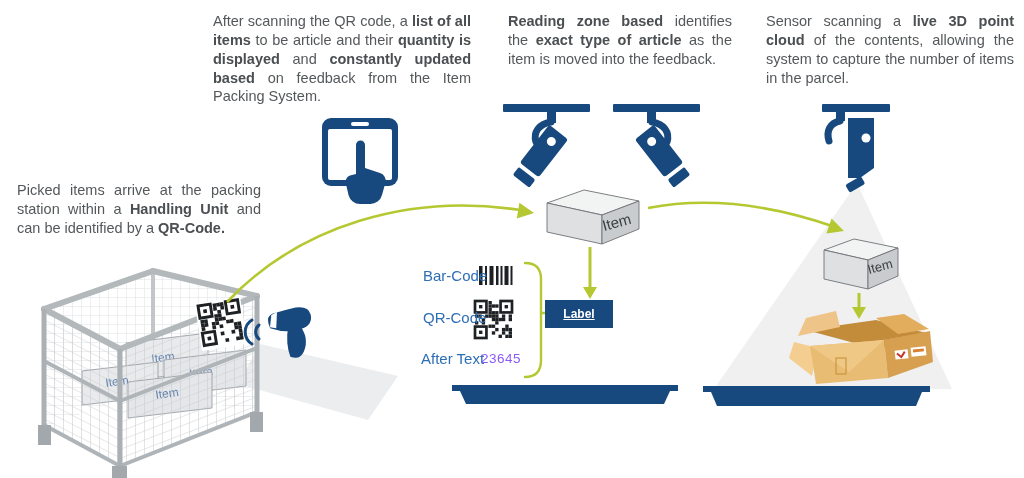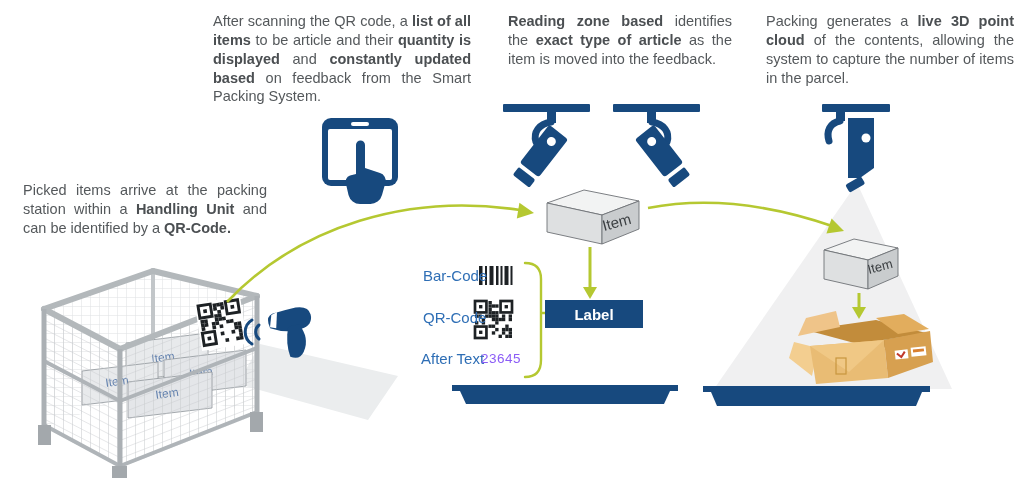--- a/index.html
+++ b/index.html
@@ -6,22 +6,22 @@
     --navy:#17497E; --blue:#2E6EB5; --green:#B5C831; --gray:#54585B;
   }
   html,body{margin:0;padding:0;background:#fff;}
   body{font-family:"Liberation Sans","DejaVu Sans",sans-serif;}
   #canvas{position:relative;width:1024px;height:478px;background:#fff;overflow:hidden;}
   #scene{position:absolute;left:0;top:0;}
   .para{position:absolute;color:var(--gray);font-size:14.5px;line-height:1.3;text-align:justify;}
   .para b{color:#4B4F52;}
   .bluelab{position:absolute;color:var(--blue);font-size:15px;white-space:nowrap;margin-left:17px;}
   .plainval{position:absolute;color:#8b5cf6;font-size:13.5px;letter-spacing:.5px;white-space:nowrap;}
-  .labelbtn{position:absolute;left:545px;top:300px;width:98px;height:28px;background:var(--navy);
-            color:#fff;font-weight:bold;font-size:15px;display:flex;align-items:center;justify-content:center;}
+  .labelbtn{position:absolute;left:545px;top:300px;width:68px;height:28px;background:var(--navy);
+            color:#fff;font-weight:bold;font-size:12px;display:flex;align-items:center;justify-content:center;text-decoration:underline;}
   .f-navy{fill:var(--navy)} .s-navy{stroke:var(--navy);fill:none}
   .f-green{fill:var(--green)} .s-green{stroke:var(--green);fill:none}
   .itemtxt{font-size:12px;fill:#6281AE;font-family:"Liberation Sans",sans-serif;}
   .itemtxtd{fill:#3A3E41;font-family:"Liberation Sans",sans-serif;}
   .mods{fill:#1D2124}
 </style>
 </head>
 <body>
 
 <div id="canvas">
@@ -284,24 +284,24 @@
           <rect x="4.036363636363636" y="4.036363636363636" width="3.3636363636363638" height="3.3636363636363638"></rect>
           <rect x="25.563636363636363" y="0" width="11.436363636363636" height="11.436363636363636" fill="none" stroke="#1D2124" stroke-width="2.6909090909090914"></rect>
           <rect x="29.599999999999998" y="4.036363636363636" width="3.3636363636363638" height="3.3636363636363638"></rect>
           <rect x="0" y="25.563636363636363" width="11.436363636363636" height="11.436363636363636" fill="none" stroke="#1D2124" stroke-width="2.6909090909090914"></rect>
           <rect x="4.036363636363636" y="29.599999999999998" width="3.3636363636363638" height="3.3636363636363638"></rect>
         </g>
     </g>
     <path class="s-green" stroke-width="2.4" stroke-linecap="round" d="M525,263 Q541,263 541,279 L541,313 L557,313 M541,313 L541,360 Q541,377 525,377"></path>
   </svg>
 
-  <div class="para" style="left:213px;top:12px;width:258px;"><span>After scanning the QR code, a </span><b>list of all items</b><span> to be article and their </span><b>quantity is displayed</b><span> and </span><b>constantly updated based</b><span> on feedback from the Smart Packing System.</span></div>
+  <div class="para" style="left:213px;top:12px;width:258px;"><span>After scanning the QR code, a </span><b>list of all items</b><span> to be article and their </span><b>quantity is displayed</b><span> and </span><b>constantly updated based</b><span> on feedback from the Item Packing System.</span></div>
   <div class="para" style="left:508px;top:12px;width:224px;"><b>Reading zone based</b><span> identifies the </span><b>exact type of article</b><span> as the item is moved into the feedback.</span></div>
-  <div class="para" style="left:766px;top:12px;width:248px;"><span>Packing generates a </span><b>live 3D point cloud</b><span> of the contents, allowing the system to capture the number of items in the parcel.</span></div>
-  <div class="para" style="left:23px;top:181px;width:244px;"><span>Picked items arrive at the packing station within a </span><b>Handling Unit</b><span> and can be identified by a </span><b>QR-Code.</b></div>
+  <div class="para" style="left:766px;top:12px;width:248px;"><span>Sensor scanning a </span><b>live 3D point cloud</b><span> of the contents, allowing the system to capture the number of items in the parcel.</span></div>
+  <div class="para" style="left:17px;top:181px;width:244px;"><span>Picked items arrive at the packing station within a </span><b>Handling Unit</b><span> and can be identified by a </span><b>QR-Code.</b></div>
 
   <div class="bluelab" style="left:406px;top:267px;">Bar-Code</div>
   <div class="bluelab" style="left:406px;top:309px;">QR-Code</div>
   <div class="bluelab" style="left:404px;top:350px;">After Text</div>
   <div class="plainval" style="left:481px;top:351px;">23645</div>
 
   <div class="labelbtn">Label</div>
 </div>
 
 </body></html>

